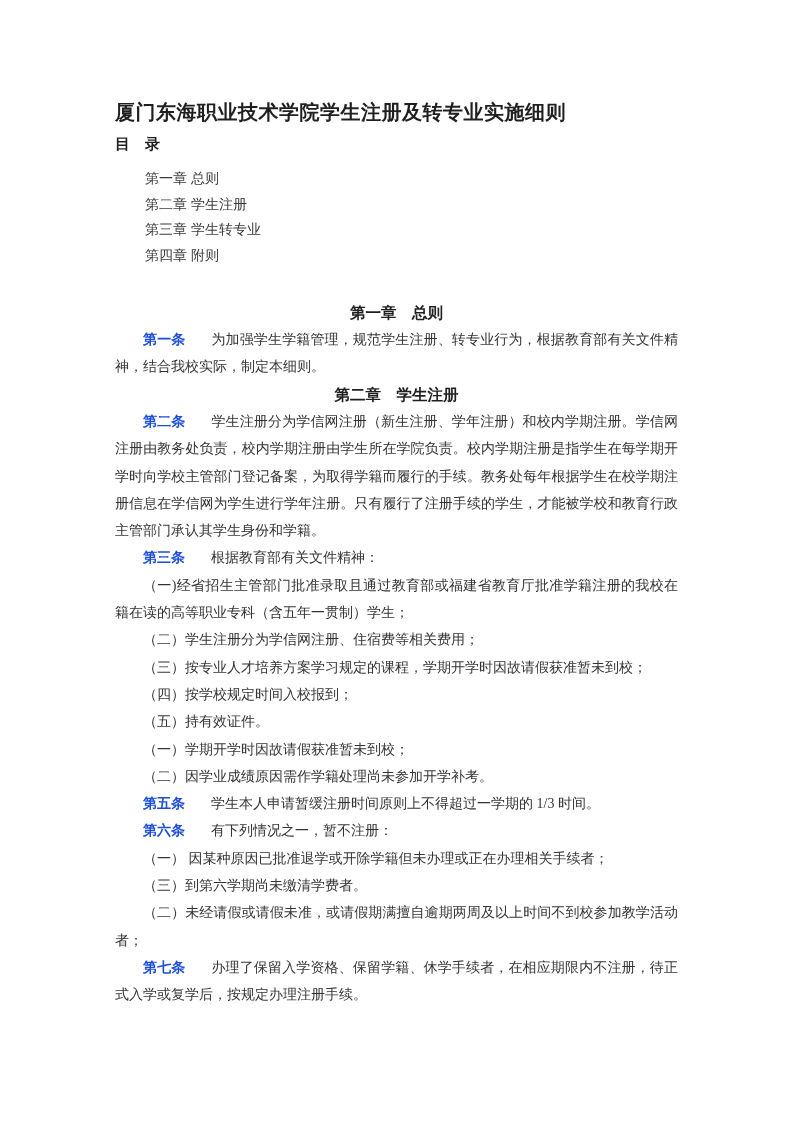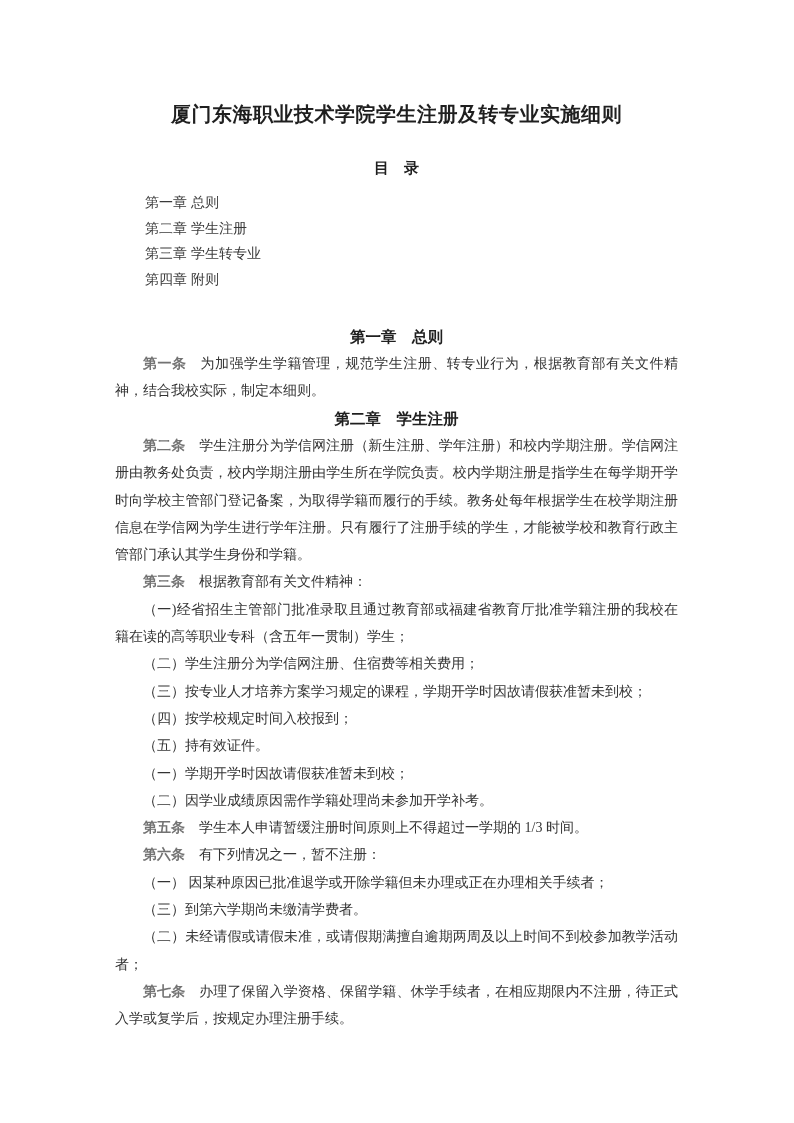--- a/index.html
+++ b/index.html
@@ -16,35 +16,34 @@
     padding: 100px 116px 0 115px;
     background: #ffffff;
     color: #333333;
     font-family: "Liberation Serif", "DejaVu Serif", serif;
     font-size: 14px;
     line-height: 27.3px;
     overflow: hidden;
   }
   .doc-title {
     margin: 0;
-    font-family: Liberation Serif, serif;
+    font-family: Liberation Mono, monospace;
     font-size: 20px;
     font-weight: bold;
     line-height: 28px;
-    text-align: center;
     color: #1f1f1f;
     letter-spacing: 0.5px;
   }
   .toc-heading {
-    margin-top: 30px;
+    margin-top: 6px;
     font-family: "Liberation Sans", "DejaVu Sans", sans-serif;
     font-size: 15px;
     font-weight: bold;
     line-height: 20px;
-    text-align: center;
+    text-align: left;
     color: #1f1f1f;
   }
   .toc {
     list-style: none;
     margin: 12px 0 0 0;
     padding: 0 0 0 30px;
   }
   .toc li {
     line-height: 25.7px;
     color: #3a3a3a;
@@ -69,22 +68,22 @@
   }
   .art, .clause {
     margin: 0;
     text-indent: 28px;
     text-align: justify;
     color: #333333;
   }
   .art-lead {
     font-family: "Liberation Sans", "DejaVu Sans", sans-serif;
     font-weight: bold;
-    color: #737373;
-    margin-right: 14px;
+    color: #1d4ed8;
+    margin-right: 26px;
   }
 </style>
 </head>
 <body>
 
 <div class="page">
 
   <h1 class="doc-title">厦门东海职业技术学院学生注册及转专业实施细则</h1>
 
   <div class="toc-heading">目　录</div>

